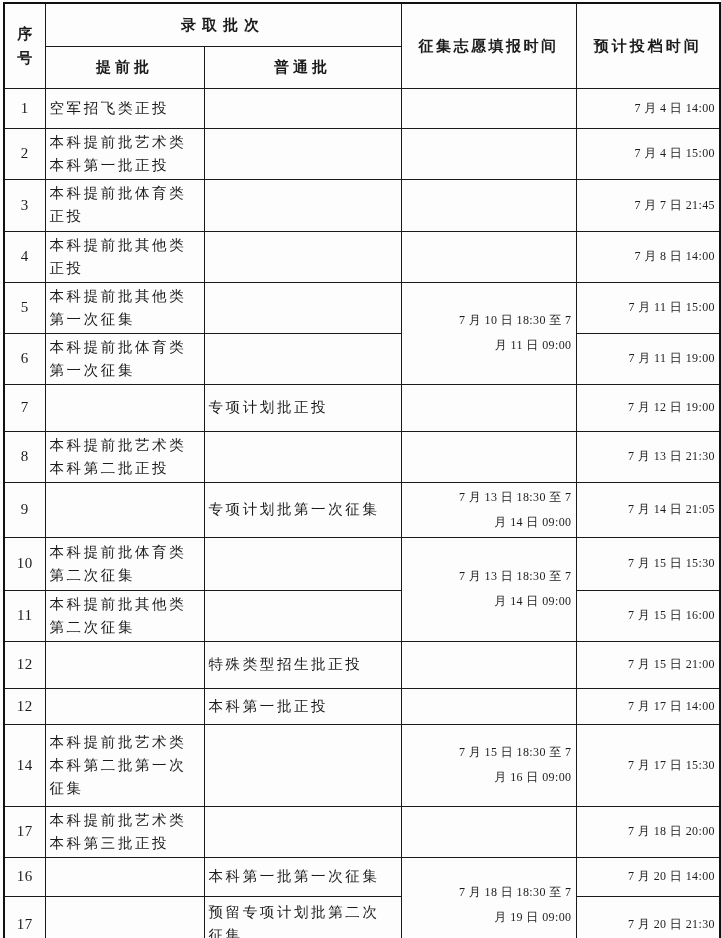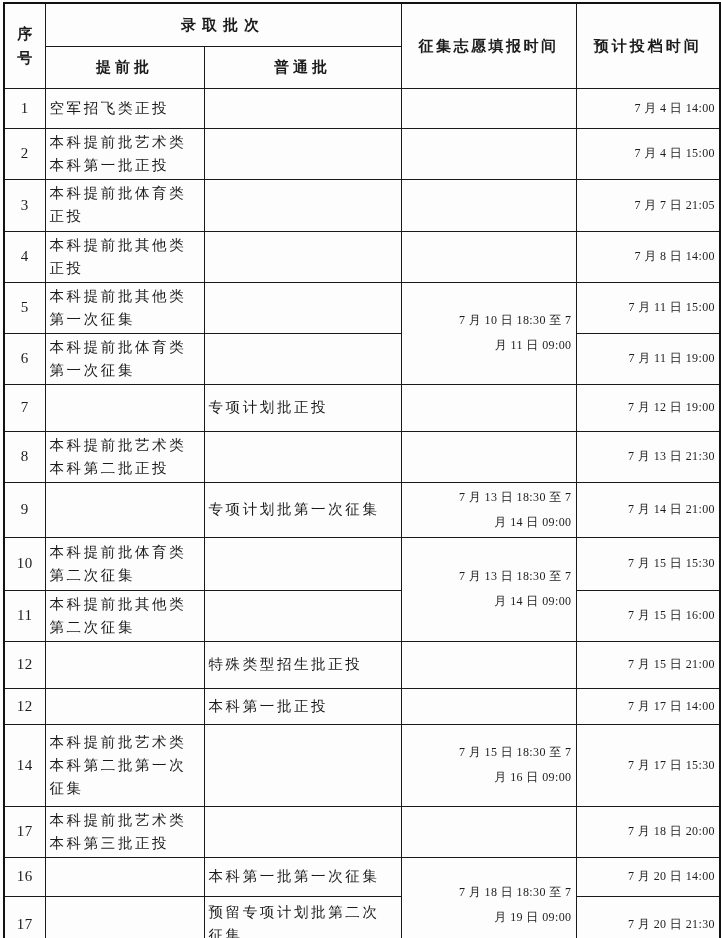--- a/index.html
+++ b/index.html
@@ -103,21 +103,21 @@
         <td class="c-regular"></td>
         <td class="c-collect"></td>
         <td class="c-expected">7 月 4 日 15:00</td>
       </tr>
       <tr style="height:52px">
         <td class="c-no">3</td>
         <td class="c-early">本科提前批体育类
 正投</td>
         <td class="c-regular"></td>
         <td class="c-collect"></td>
-        <td class="c-expected">7 月 7 日 21:05</td>
+        <td class="c-expected">7 月 7 日 21:45</td>
       </tr>
       <tr style="height:51px">
         <td class="c-no">4</td>
         <td class="c-early">本科提前批其他类
 正投</td>
         <td class="c-regular"></td>
         <td class="c-collect"></td>
         <td class="c-expected">7 月 8 日 14:00</td>
       </tr>
       <tr style="height:49px">
@@ -150,21 +150,21 @@
         <td class="c-regular"></td>
         <td class="c-collect"></td>
         <td class="c-expected">7 月 13 日 21:30</td>
       </tr>
       <tr style="height:52px">
         <td class="c-no">9</td>
         <td class="c-early"></td>
         <td class="c-regular">专项计划批第一次征集</td>
         <td class="c-collect">7 月 13 日 18:30 至 7
 月 14 日 09:00</td>
-        <td class="c-expected">7 月 14 日 21:00</td>
+        <td class="c-expected">7 月 14 日 21:05</td>
       </tr>
       <tr style="height:53px">
         <td class="c-no">10</td>
         <td class="c-early">本科提前批体育类
 第二次征集</td>
         <td class="c-regular"></td>
         <td class="c-collect" rowspan="2">7 月 13 日 18:30 至 7
 月 14 日 09:00</td>
         <td class="c-expected">7 月 15 日 15:30</td>
       </tr>

